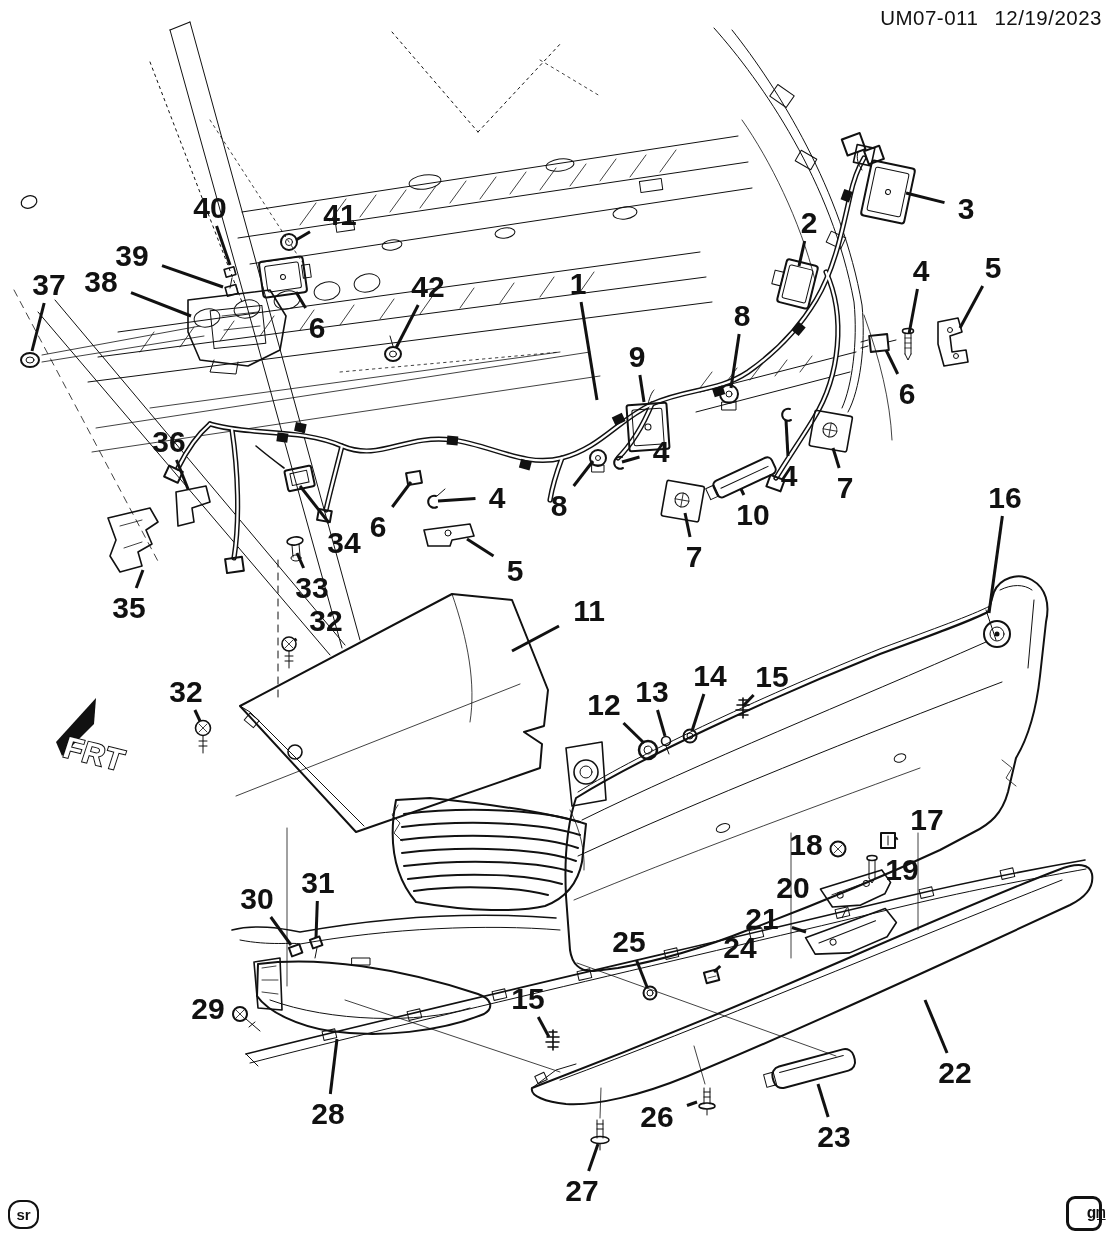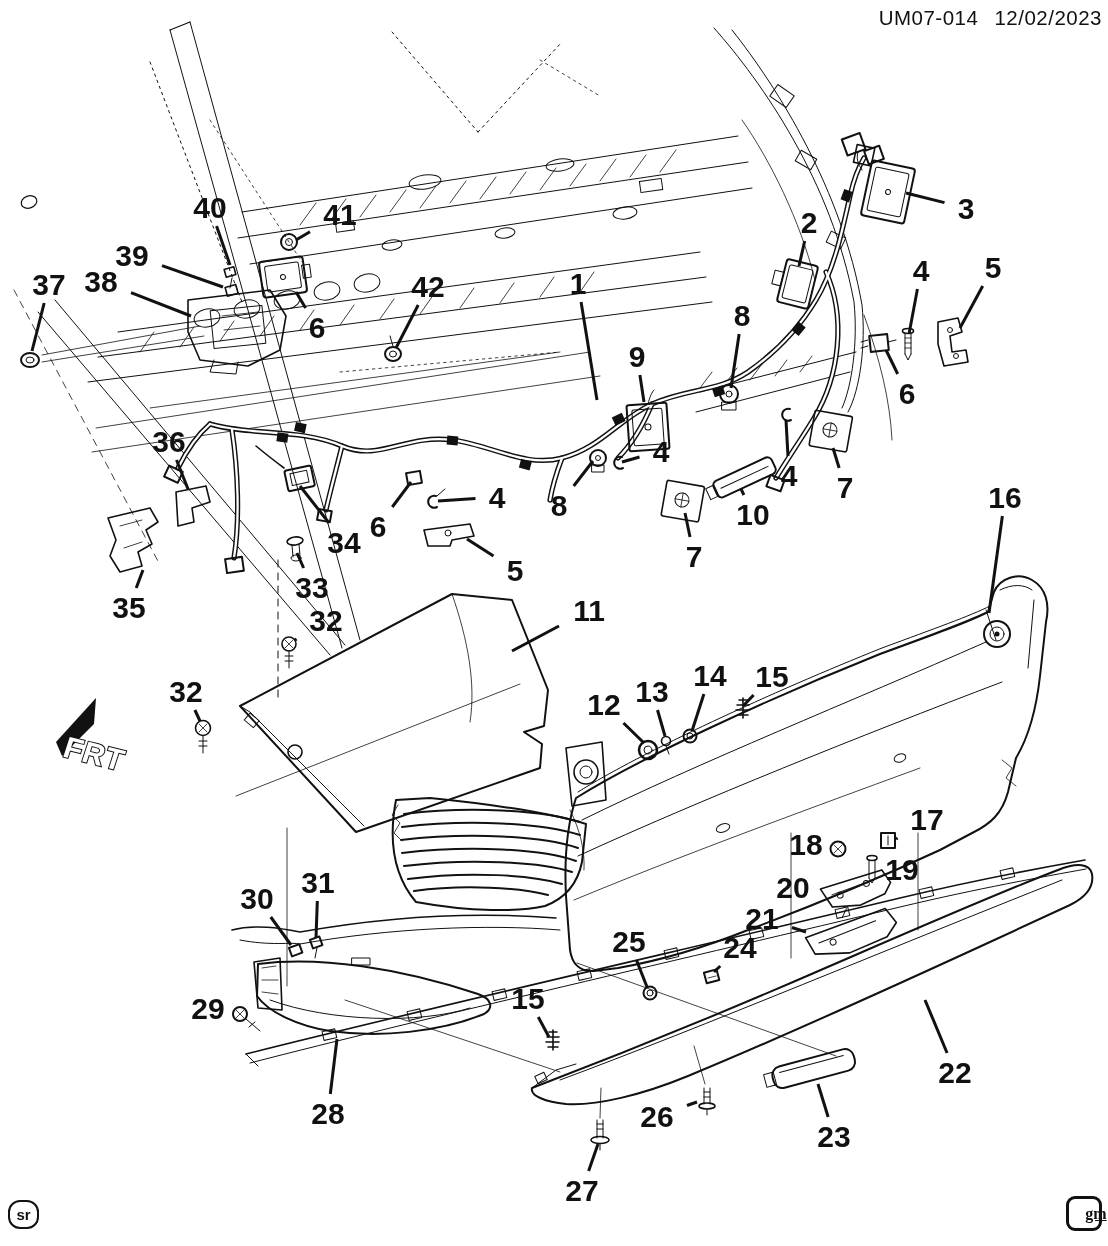--- a/index.html
+++ b/index.html
@@ -4,21 +4,21 @@
 <style>
   html,body{margin:0;padding:0;background:#fff;}
   .page{position:relative;width:1108px;height:1246px;background:#fff;overflow:hidden;
         font-family:"Liberation Sans",sans-serif;color:#111;}
   .header{position:absolute;top:6px;right:6px;font-size:20.5px;letter-spacing:.5px;
           display:flex;gap:16px;color:#111;}
   .badge{position:absolute;display:flex;align-items:center;justify-content:center;
          border:2.5px solid #111;border-radius:12px;font-weight:bold;background:#fff;}
   .badge-sr{left:8px;top:1200px;width:27px;height:25px;font-size:15px;}
   .badge-gm{left:1066px;top:1196px;width:30px;height:29px;font-size:16px;border-width:3.5px;border-radius:9px;}
-  .badge-gm span{text-decoration:underline;font-family:Liberation Serif, serif;font-weight:bold;margin-left:24px;}
+  .badge-gm span{text-decoration:underline;font-family:Liberation Mono, monospace;font-weight:bold;margin-left:24px;}
   svg{display:block;position:absolute;left:0;top:0;}
   svg *{vector-effect:none;}
   .ln path,.ln line,.ln ellipse,.ln circle,.ln rect,.ln polygon,.ln polyline{
       fill:none;stroke:#111;stroke-width:1.2;stroke-linecap:round;stroke-linejoin:round;}
   .w08{stroke-width:.8!important}.w1{stroke-width:1!important}.w15{stroke-width:1.6!important}
   .w2{stroke-width:2!important}.w25{stroke-width:2.5!important}
   .dash{stroke-dasharray:7 6;}
   .dot{stroke-dasharray:2.5 4;}
   .fillb{fill:#111!important;stroke:none!important;}
   .hw5{fill:none;stroke:#111;stroke-width:5.2;stroke-linecap:round;stroke-linejoin:round;}
@@ -27,22 +27,22 @@
   .leader{stroke:#111;stroke-width:3;fill:none;}
   .frt-text{font:800 30px "Liberation Sans",sans-serif;fill:#fff;stroke:#111;stroke-width:2px;
             paint-order:stroke;letter-spacing:1px;}
 </style>
 </head>
 <body>
 
 <div class="page">
 
   <div class="header">
-    <span>UM07-014</span>
-    <span>12/02/2023</span>
+    <span>UM07-011</span>
+    <span>12/19/2023</span>
   </div>
 
   <svg width="1108" height="1246" viewBox="0 0 1108 1246">
 
     <g class="ln">
       <path d="M170,30 L342,648" class="w1"></path>
       <path d="M190,22 L360,640" class="w1"></path>
       <path d="M170,30 L190,22"></path>
       <path d="M150,62 L242,302" class="dot w1"></path>
       <path d="M210,120 L302,262" class="dot w08"></path>

